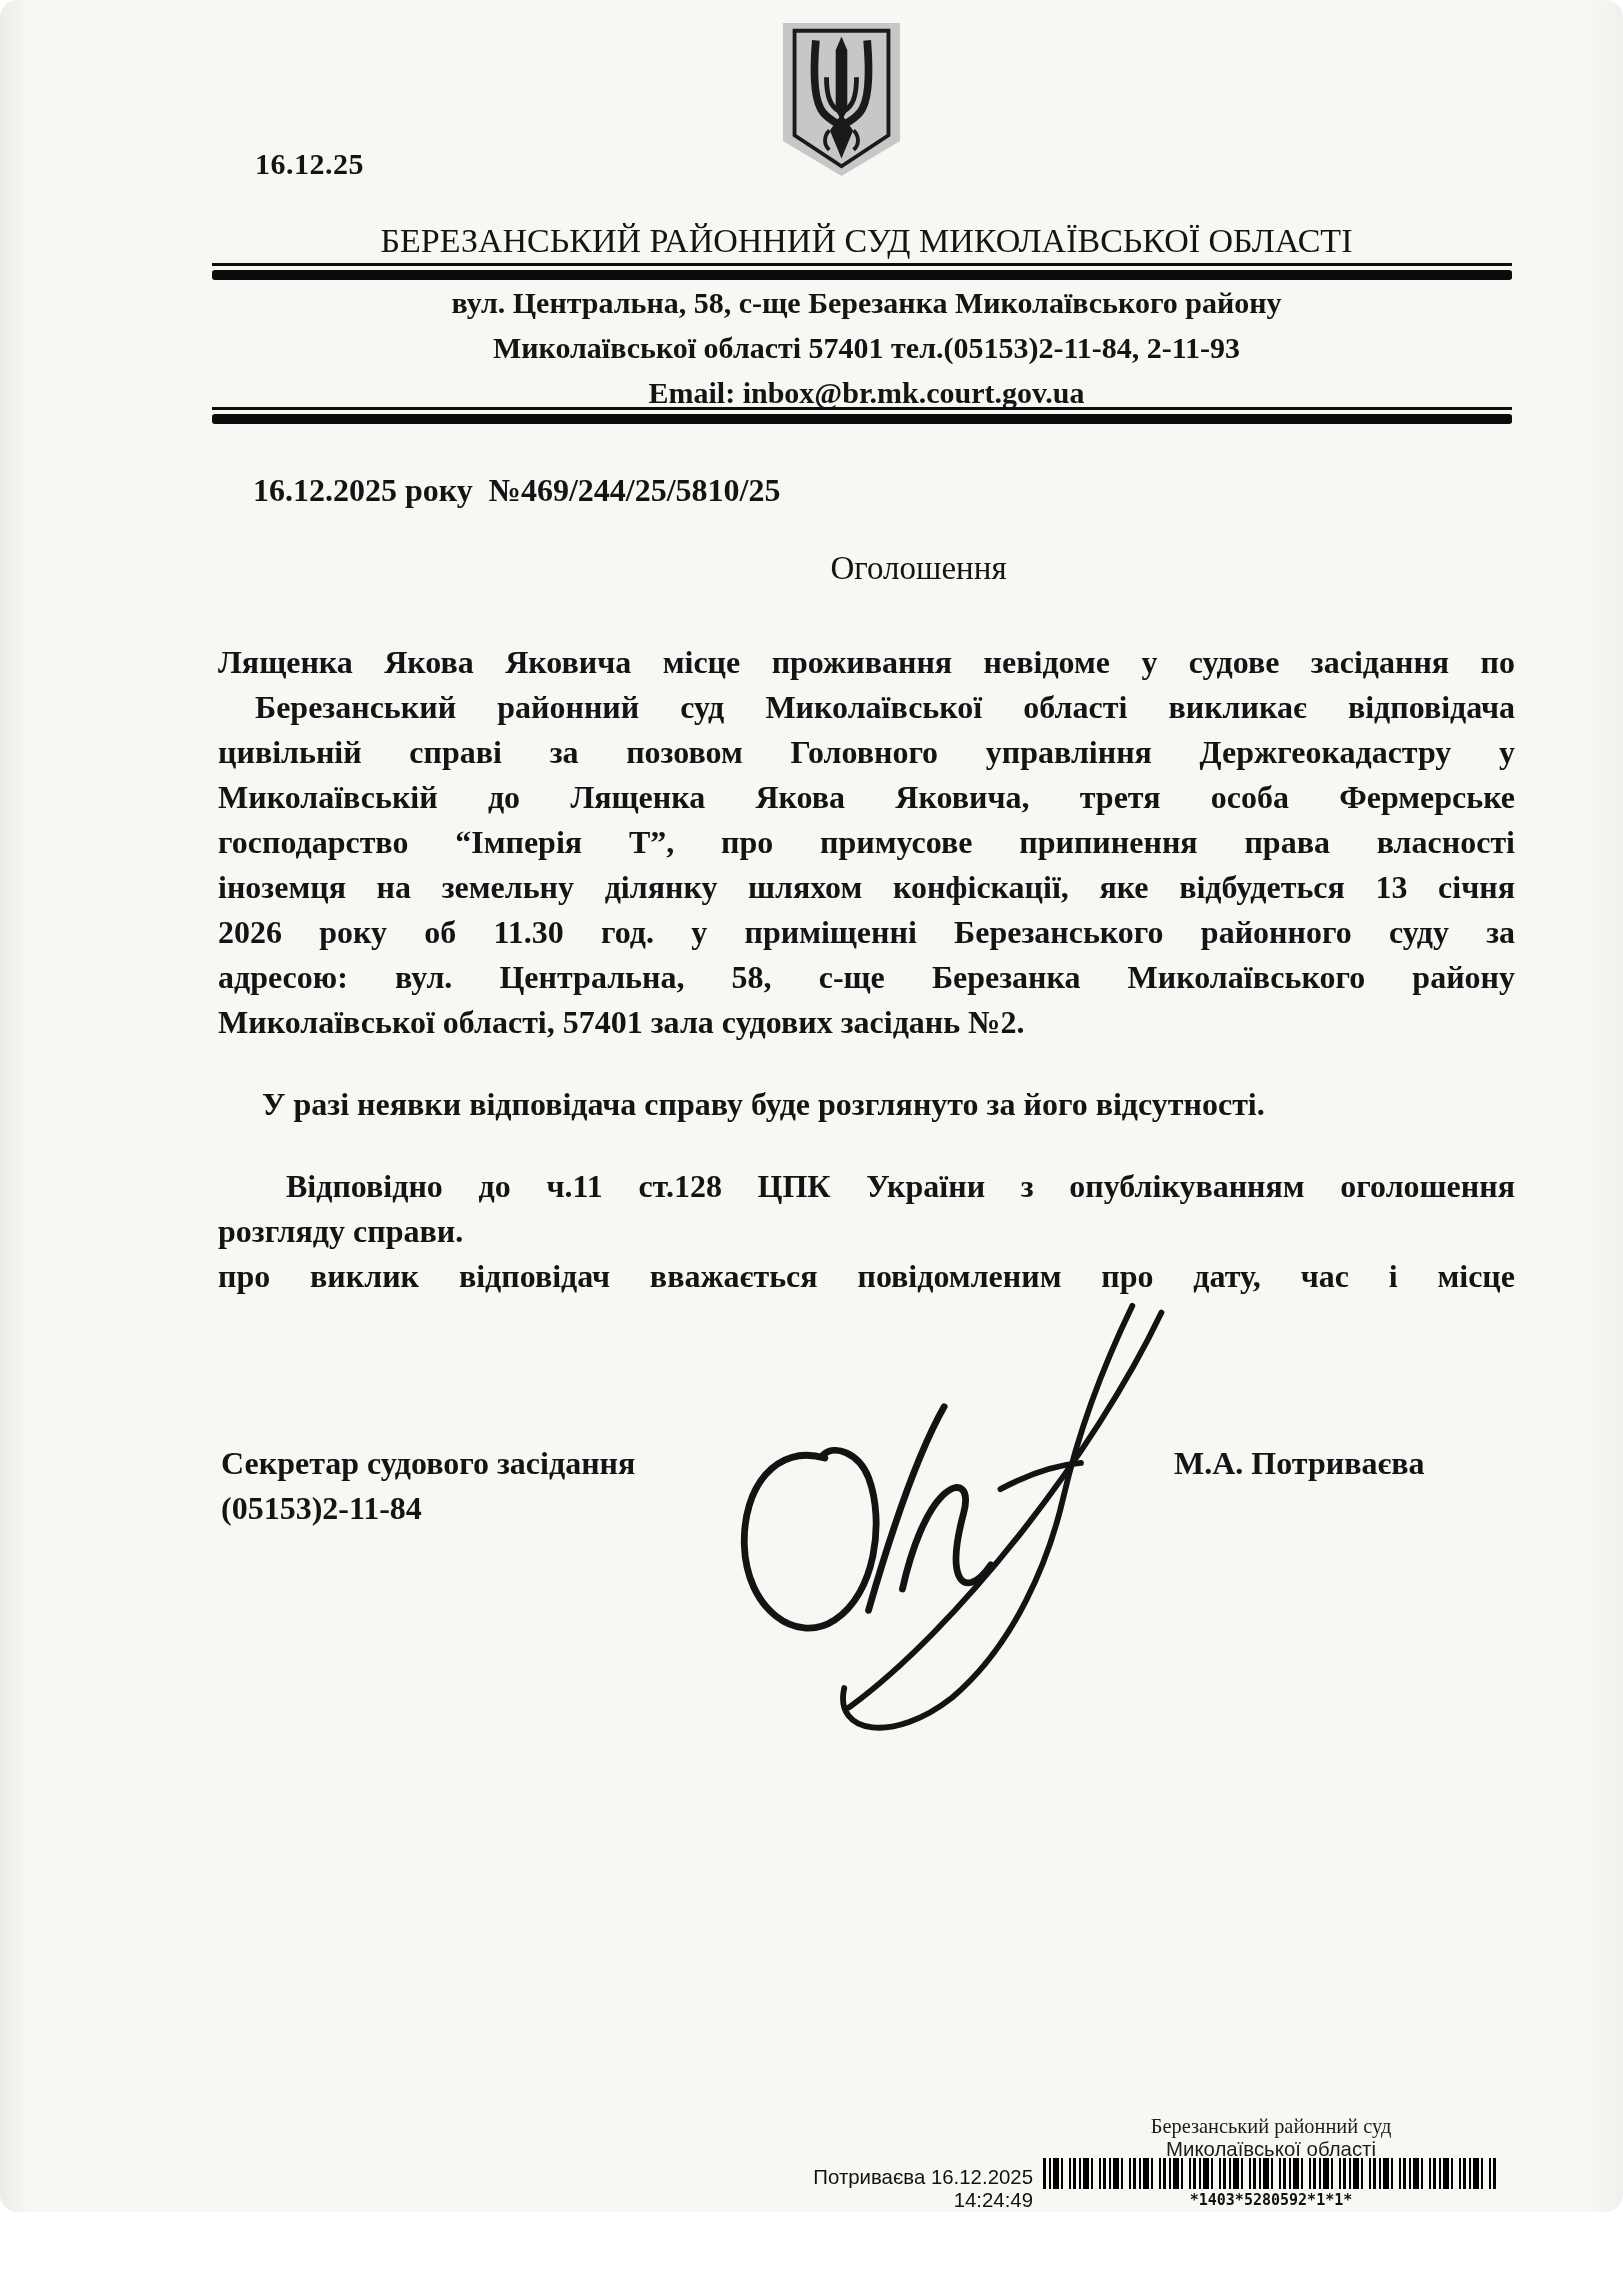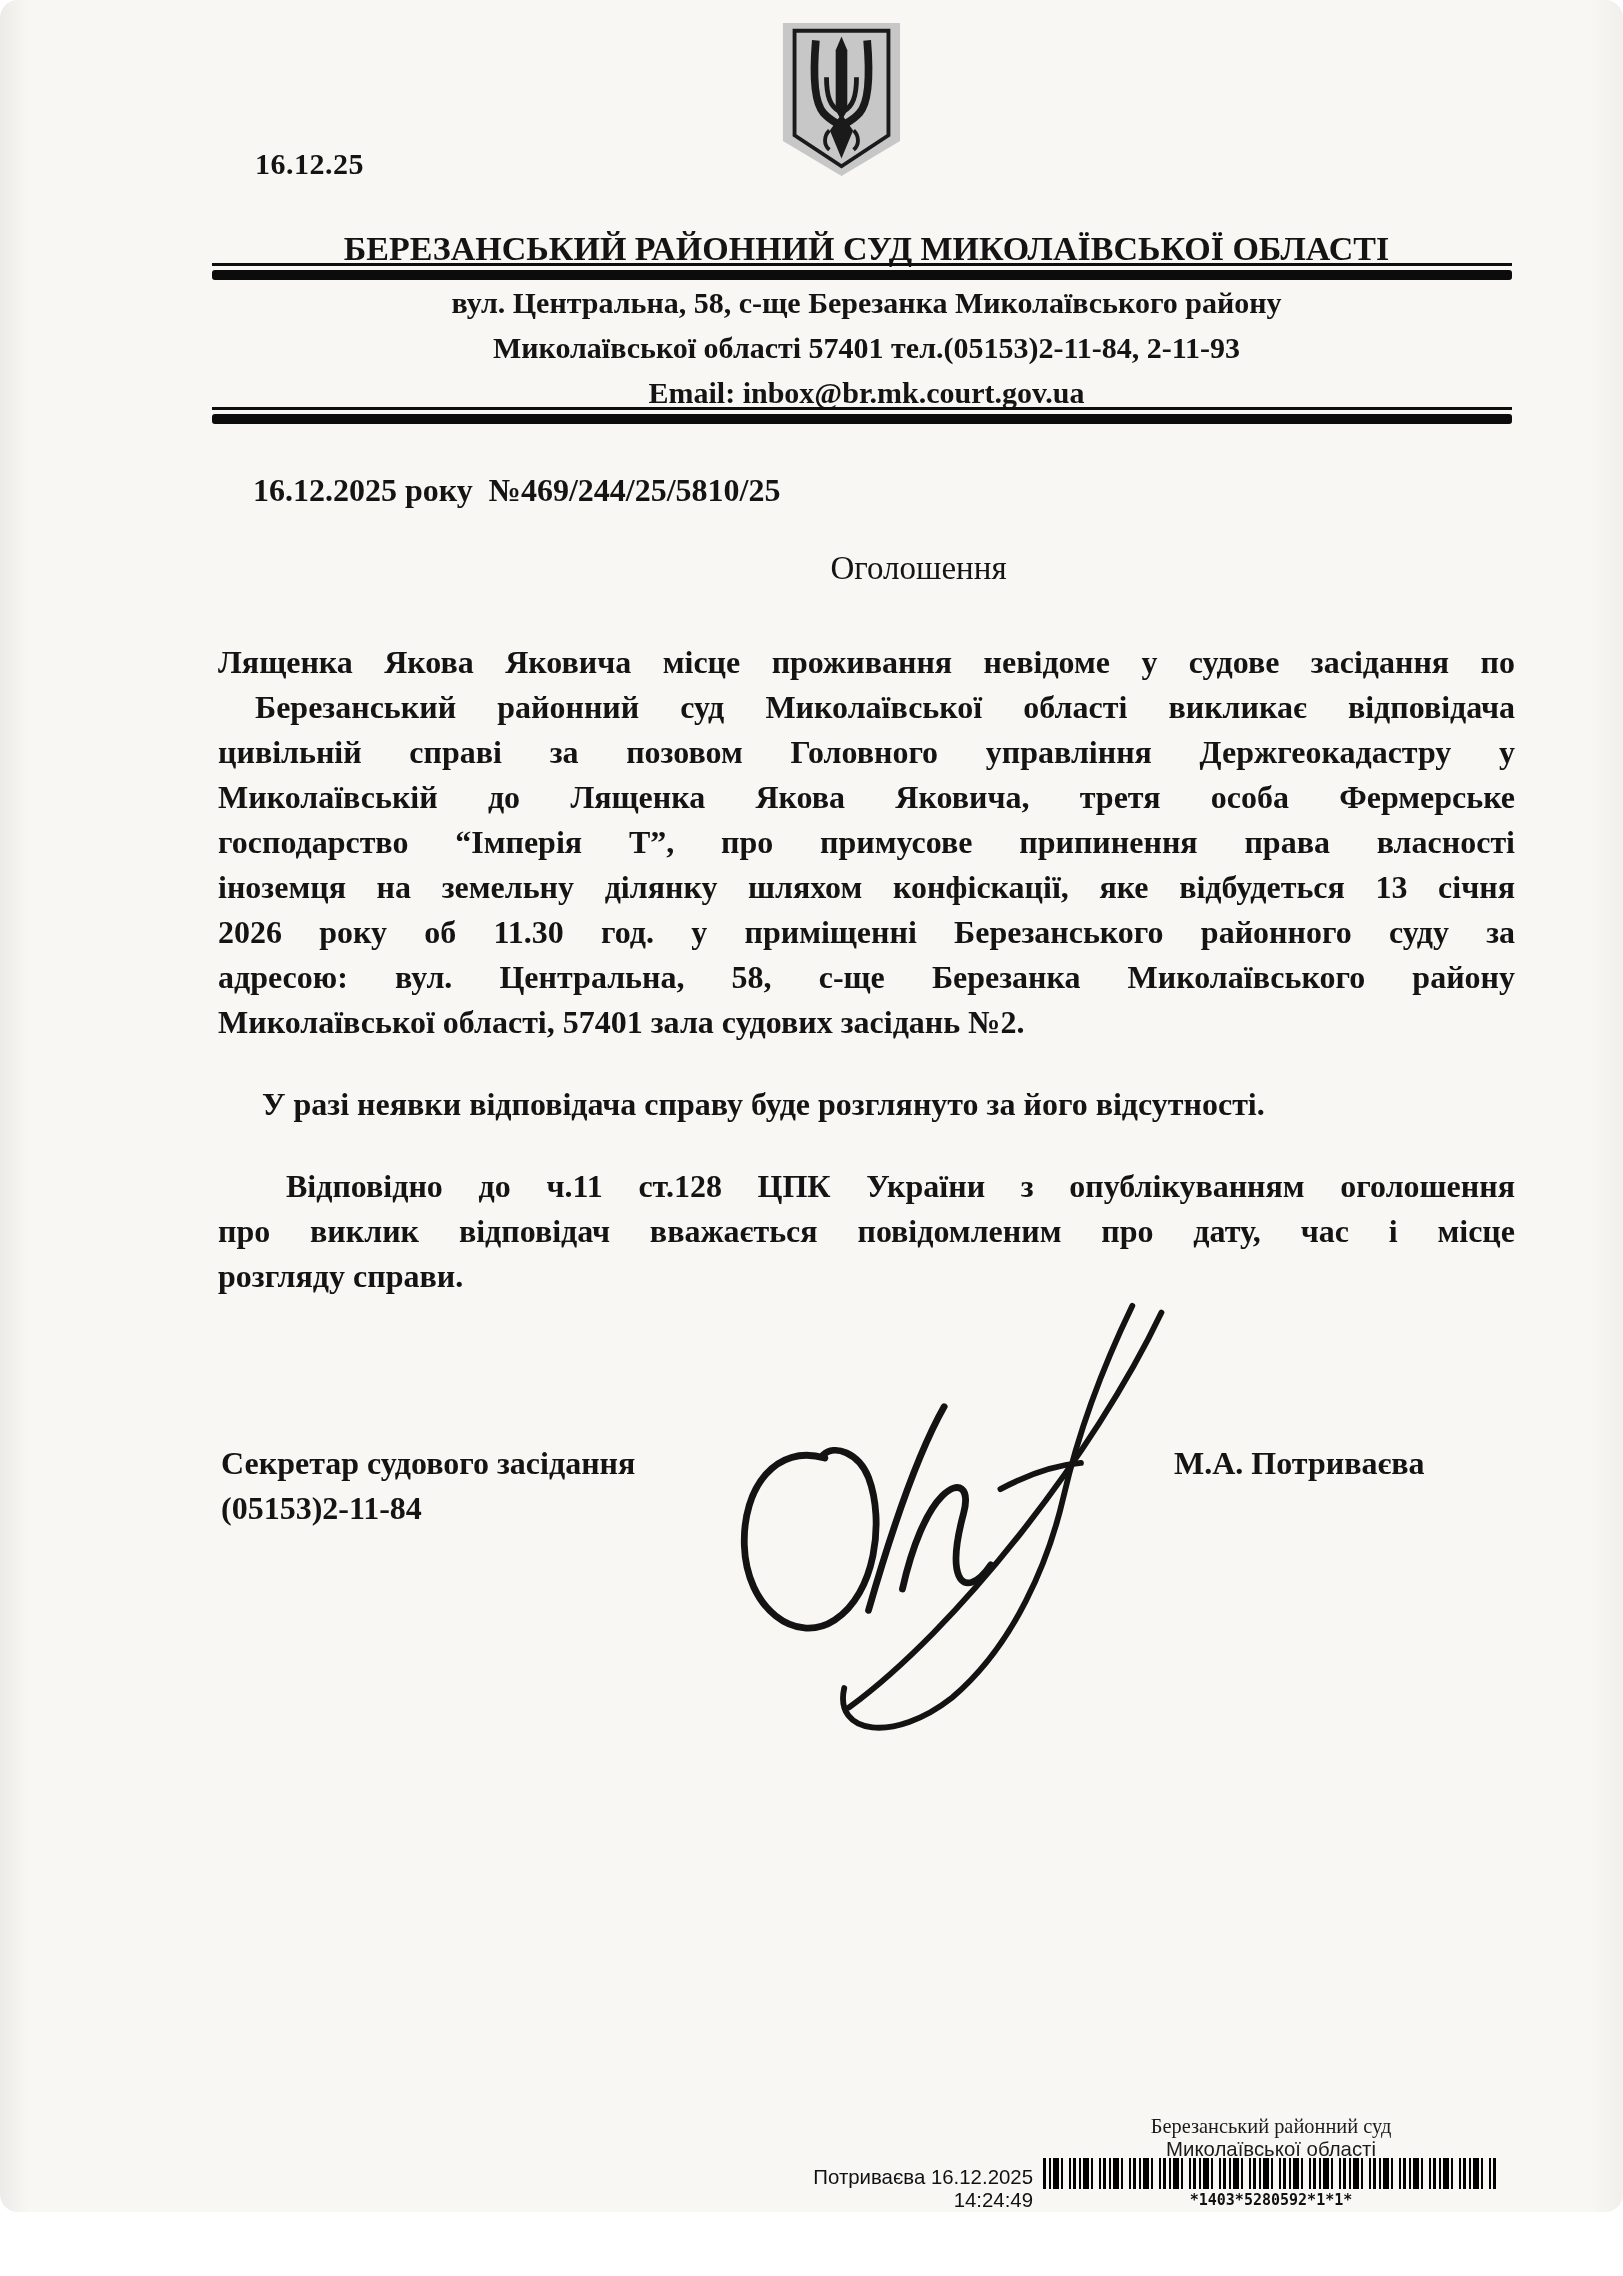--- a/index.html
+++ b/index.html
@@ -8,21 +8,21 @@
     width:1623px;height:2212px;
     background:linear-gradient(90deg,#edebe8 0px,#f8f7f4 29px,#f8f7f4 1591px,#f1efec 1623px);
     font-family:"Liberation Serif","DejaVu Serif",serif;
     color:#141414;
     overflow:hidden;
     border-radius:18px;
   }
   .abs{position:absolute;}
   .date-note{left:255px;top:147px;font-size:30px;font-weight:600;letter-spacing:0.5px;}
   .emblem{left:781px;top:21.3px;width:121px;height:157px;}
-  .court-name{left:218px;top:230px;width:1297px;text-align:center;font-size:34px;font-weight:bold;}
+  .court-name{left:218px;top:222px;width:1297px;text-align:center;font-size:34px;font-weight:normal;}
   .double-rule{left:212px;width:1300px;}
   .double-rule .thin{height:2.9px;background:#0e0e0e;margin-bottom:3.9px;}
   .double-rule .thick{height:10.7px;background:#0c0c0c;border-radius:2.9px;}
   .rule1{top:263px;}
   .rule2{top:407px;}
   .addr{left:218px;width:1297px;text-align:center;font-size:30px;font-weight:bold;}
   .addr1{top:286px;}
   .addr2{top:331px;}
   .email{top:376px;}
   .ref-line{left:253px;top:472px;font-size:32px;font-weight:bold;white-space:pre-wrap;}
@@ -104,22 +104,22 @@
     <div class="line jl">Миколаївській до Лященка Якова Яковича, третя особа Фермерське</div>
     <div class="line jl">господарство “Імперія Т”, про примусове припинення права власності</div>
     <div class="line jl">іноземця на земельну ділянку шляхом конфіскації, яке відбудеться 13 січня</div>
     <div class="line jl">2026 року об 11.30 год. у приміщенні Березанського районного суду за</div>
     <div class="line jl">адресою: вул.  Центральна, 58, с-ще Березанка  Миколаївського району</div>
     <div class="line">Миколаївської області, 57401 зала судових засідань №2.</div>
 
     <div class="line gap ind45">У разі неявки відповідача  справу буде розглянуто за його відсутності.</div>
 
     <div class="line gap jl ind70">Відповідно до ч.11 ст.128 ЦПК України з опублікуванням оголошення</div>
+    <div class="line">розгляду справи.</div>
     <div class="line jl">про виклик відповідач вважається повідомленим про дату, час  і місце</div>
-    <div class="line">розгляду справи.</div>
   </div>
 
   <div class="abs sig-role">Секретар судового засідання</div>
   <div class="abs sig-phone">(05153)2-11-84</div>
   <div class="abs sig-name">М.А. Потриваєва</div>
 
   <svg class="abs signature-svg" width="679" height="456" viewBox="0 0 700 470" xmlns="http://www.w3.org/2000/svg" fill="none" stroke="#131313" stroke-width="7" stroke-linecap="round">
     <path d="M105 165 C55 150 20 195 22 255 C24 320 75 358 115 332 C157 305 167 230 150 185 C140 160 115 150 103 162"></path>
     <path d="M150 322 C175 235 202 158 228 112"></path>
     <path d="M185 300 C195 255 210 220 226 204 C243 187 255 196 248 222 C241 248 237 272 243 286 C249 300 263 294 276 275"></path>

